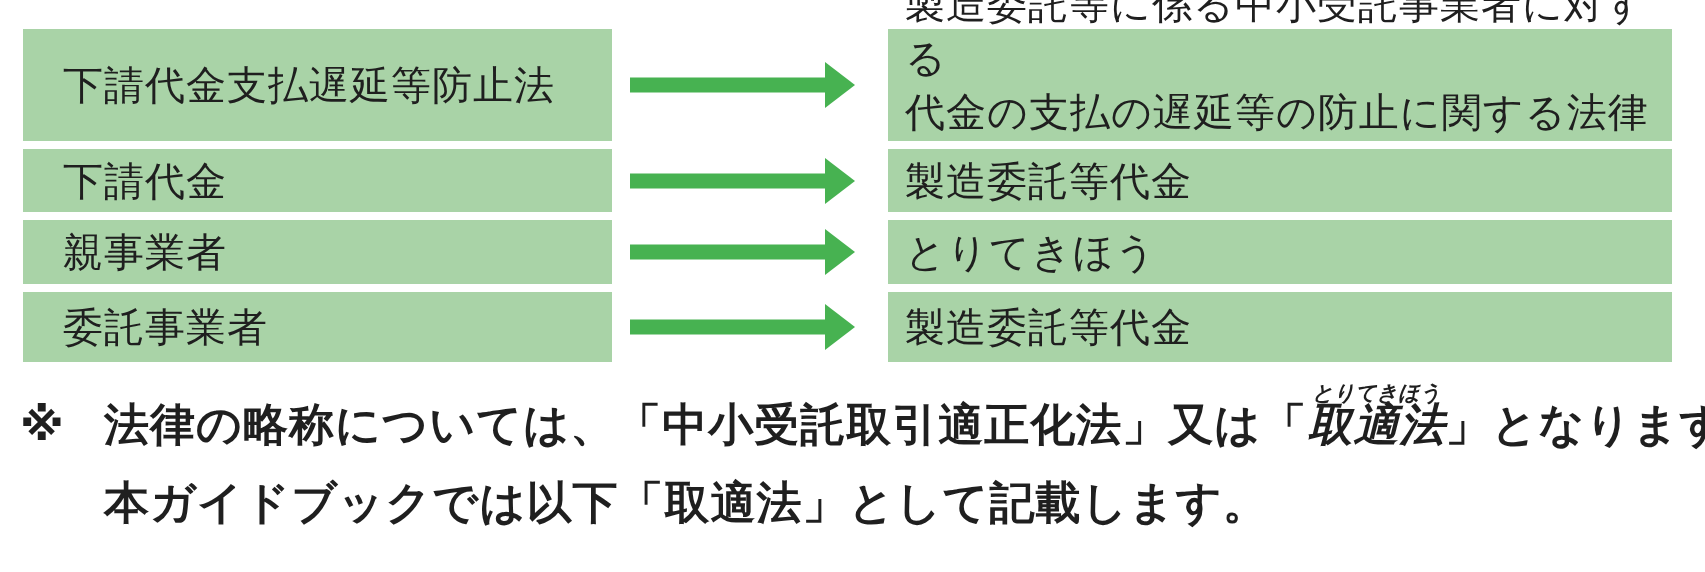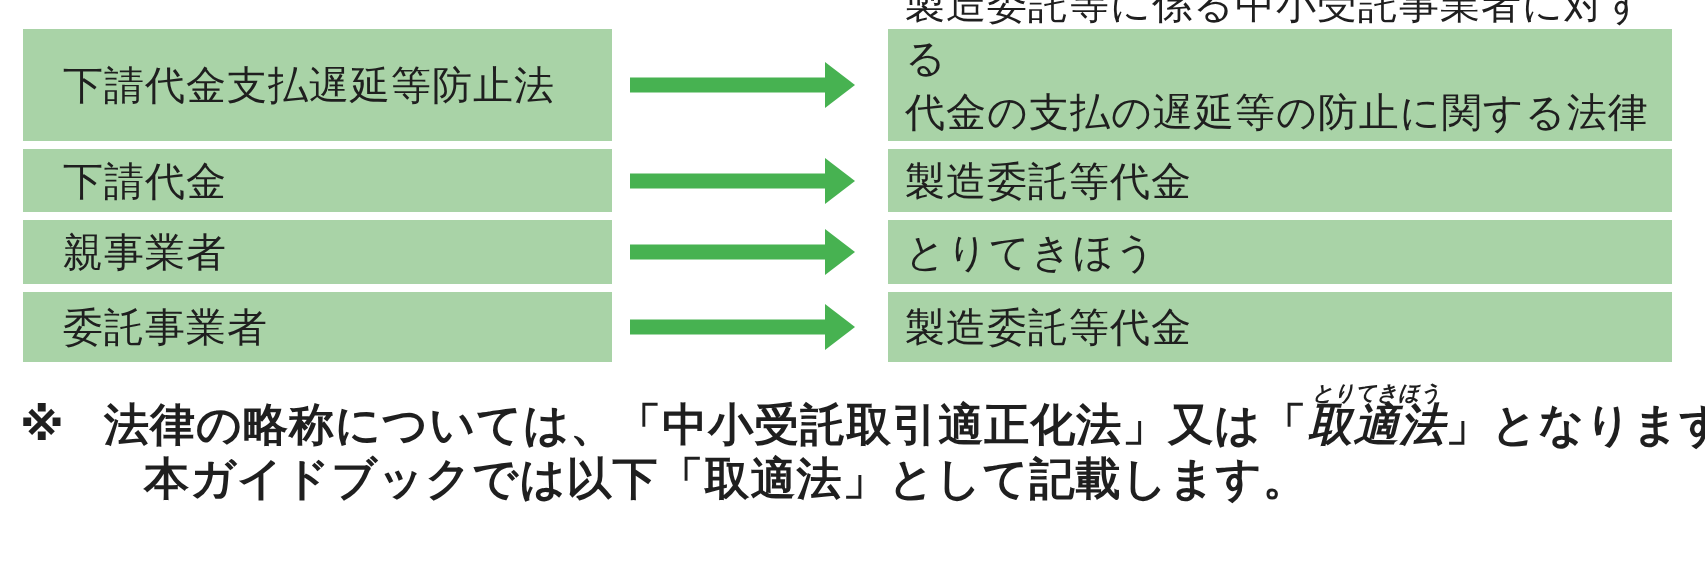--- a/index.html
+++ b/index.html
@@ -61,21 +61,21 @@
   .fn-line {
     position: absolute;
     left: 104px;
     font-size: 45px;
     font-weight: bold;
     line-height: 50px;
     letter-spacing: 1px;
     white-space: nowrap;
   }
   .fn-line.l1 { top: 400px; }
-  .fn-line.l2 { top: 454px; margin-left: 40px; }
+  .fn-line.l2 { top: 478px; }
 
   .ruby { position: relative; display: inline-block; font-style: italic; }
   .ruby .rt {
     position: absolute;
     left: 50%;
     top: -18px;
     transform: translateX(-50%);
     font-size: 21px;
     font-weight: 600;
     line-height: 1;

